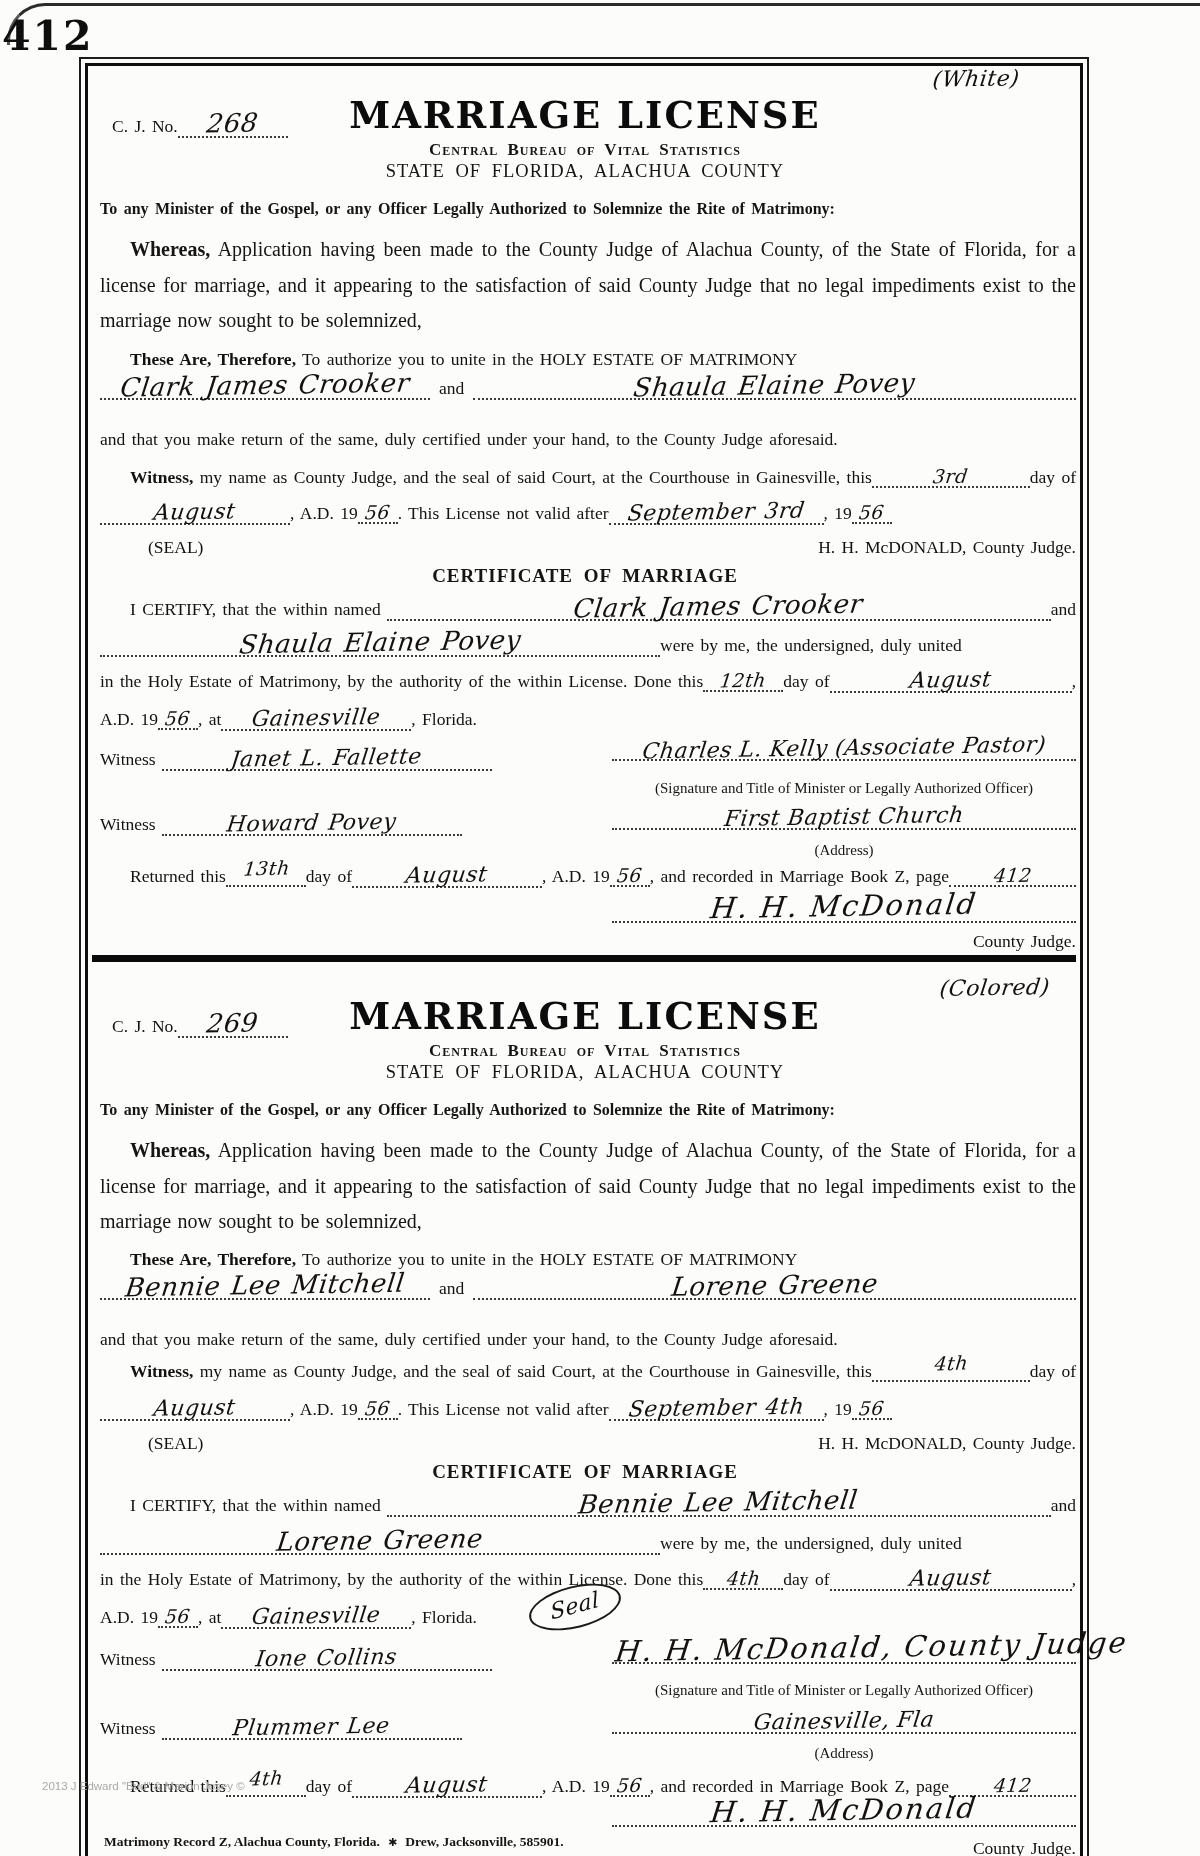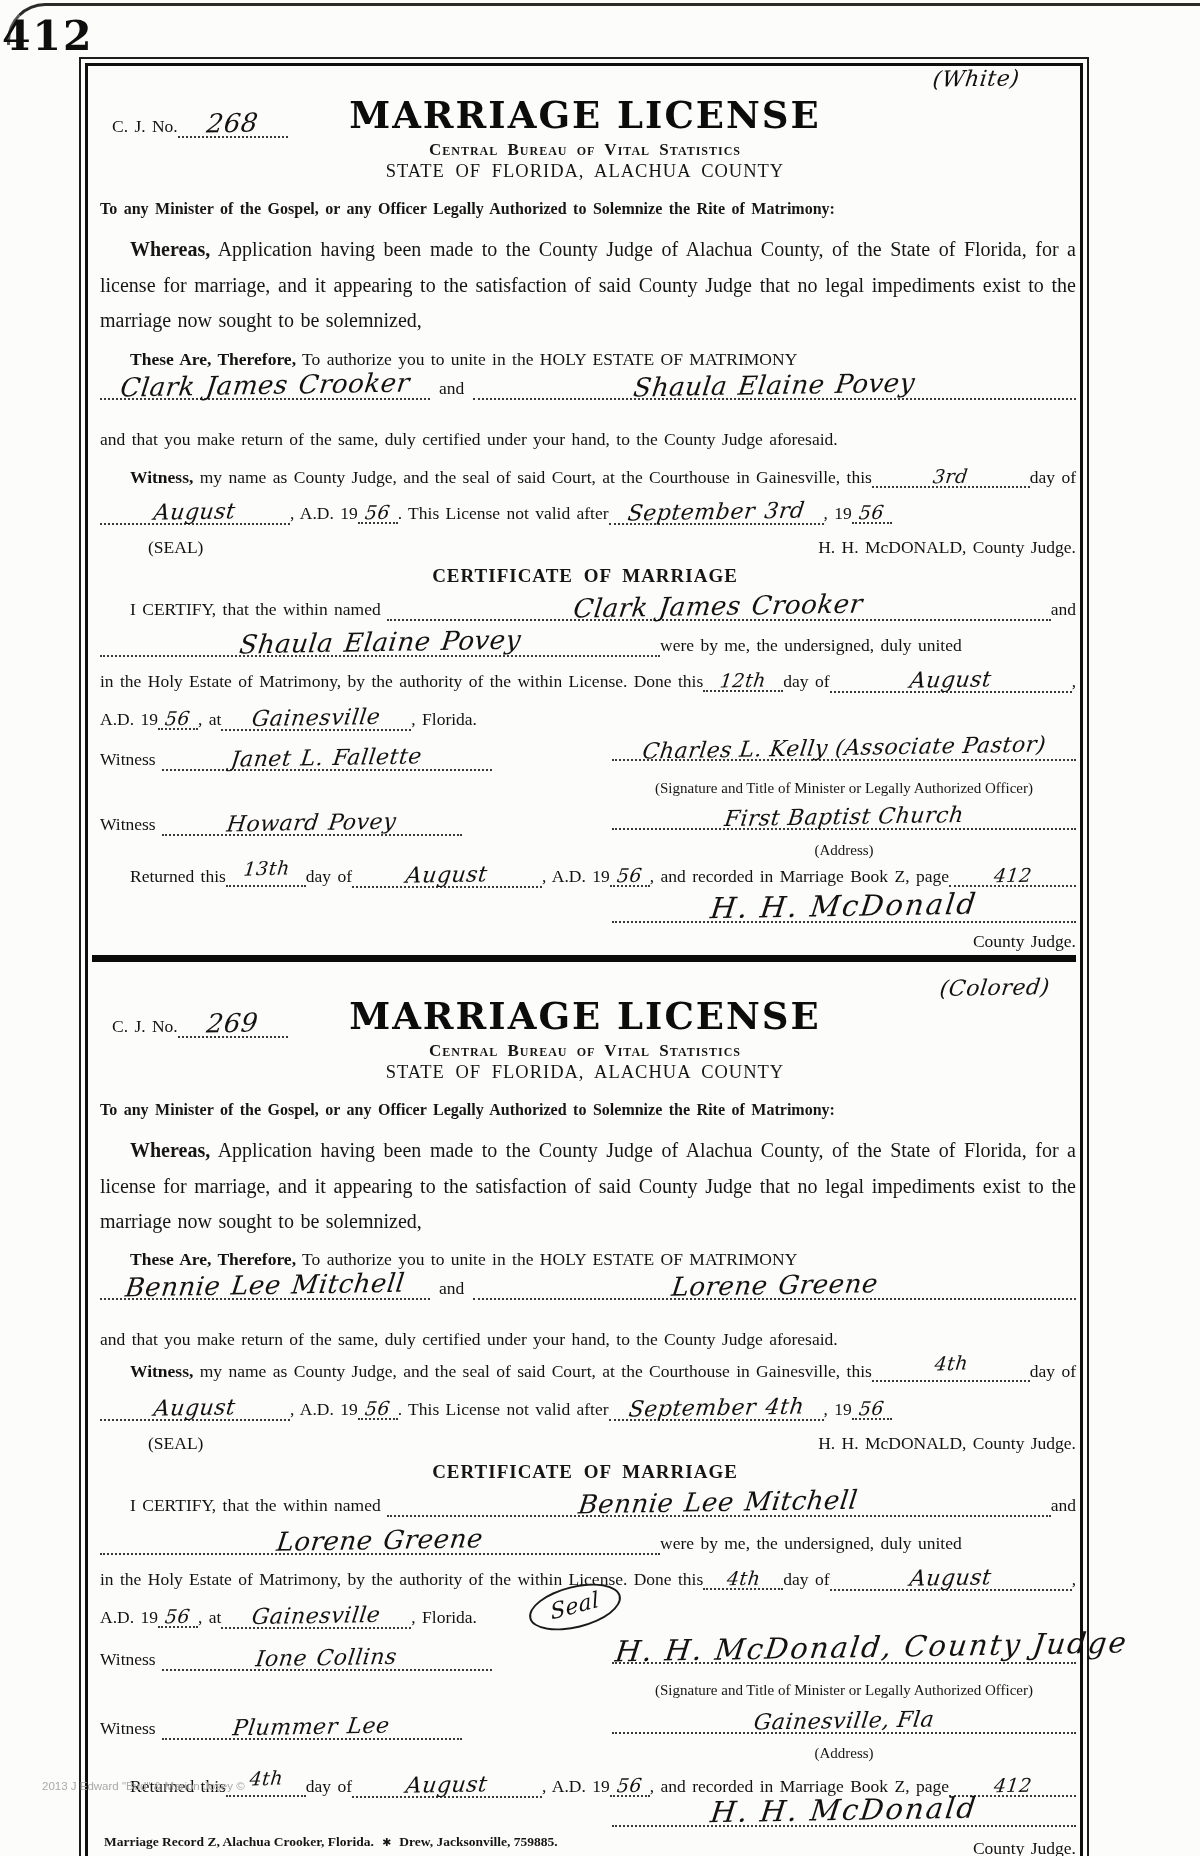--- a/index.html
+++ b/index.html
@@ -417,14 +417,14 @@
 
 <div class="flexline RCOL" style="top:1796px;">
   <span class="fill wfull">
       <span class="hw hw-xl">H. H. McDonald</span>
     </span>
 </div>
 <div class="line RCOL printed" style="top:1838px; text-align:right;">County Judge.</div>
 
 <div class="watermark">2013 J Edward "Bud" &amp; Marion Josey ©</div>
 <div class="footer">
-  <span>Marriage Record Z, Alachua Crooker, Florida.</span><span class="mark">✱</span><span>Drew, Jacksonville, 759885.</span>
+  <span>Matrimony Record Z, Alachua County, Florida.</span><span class="mark">✱</span><span>Drew, Jacksonville, 585901.</span>
 </div>
 
 </body></html>

